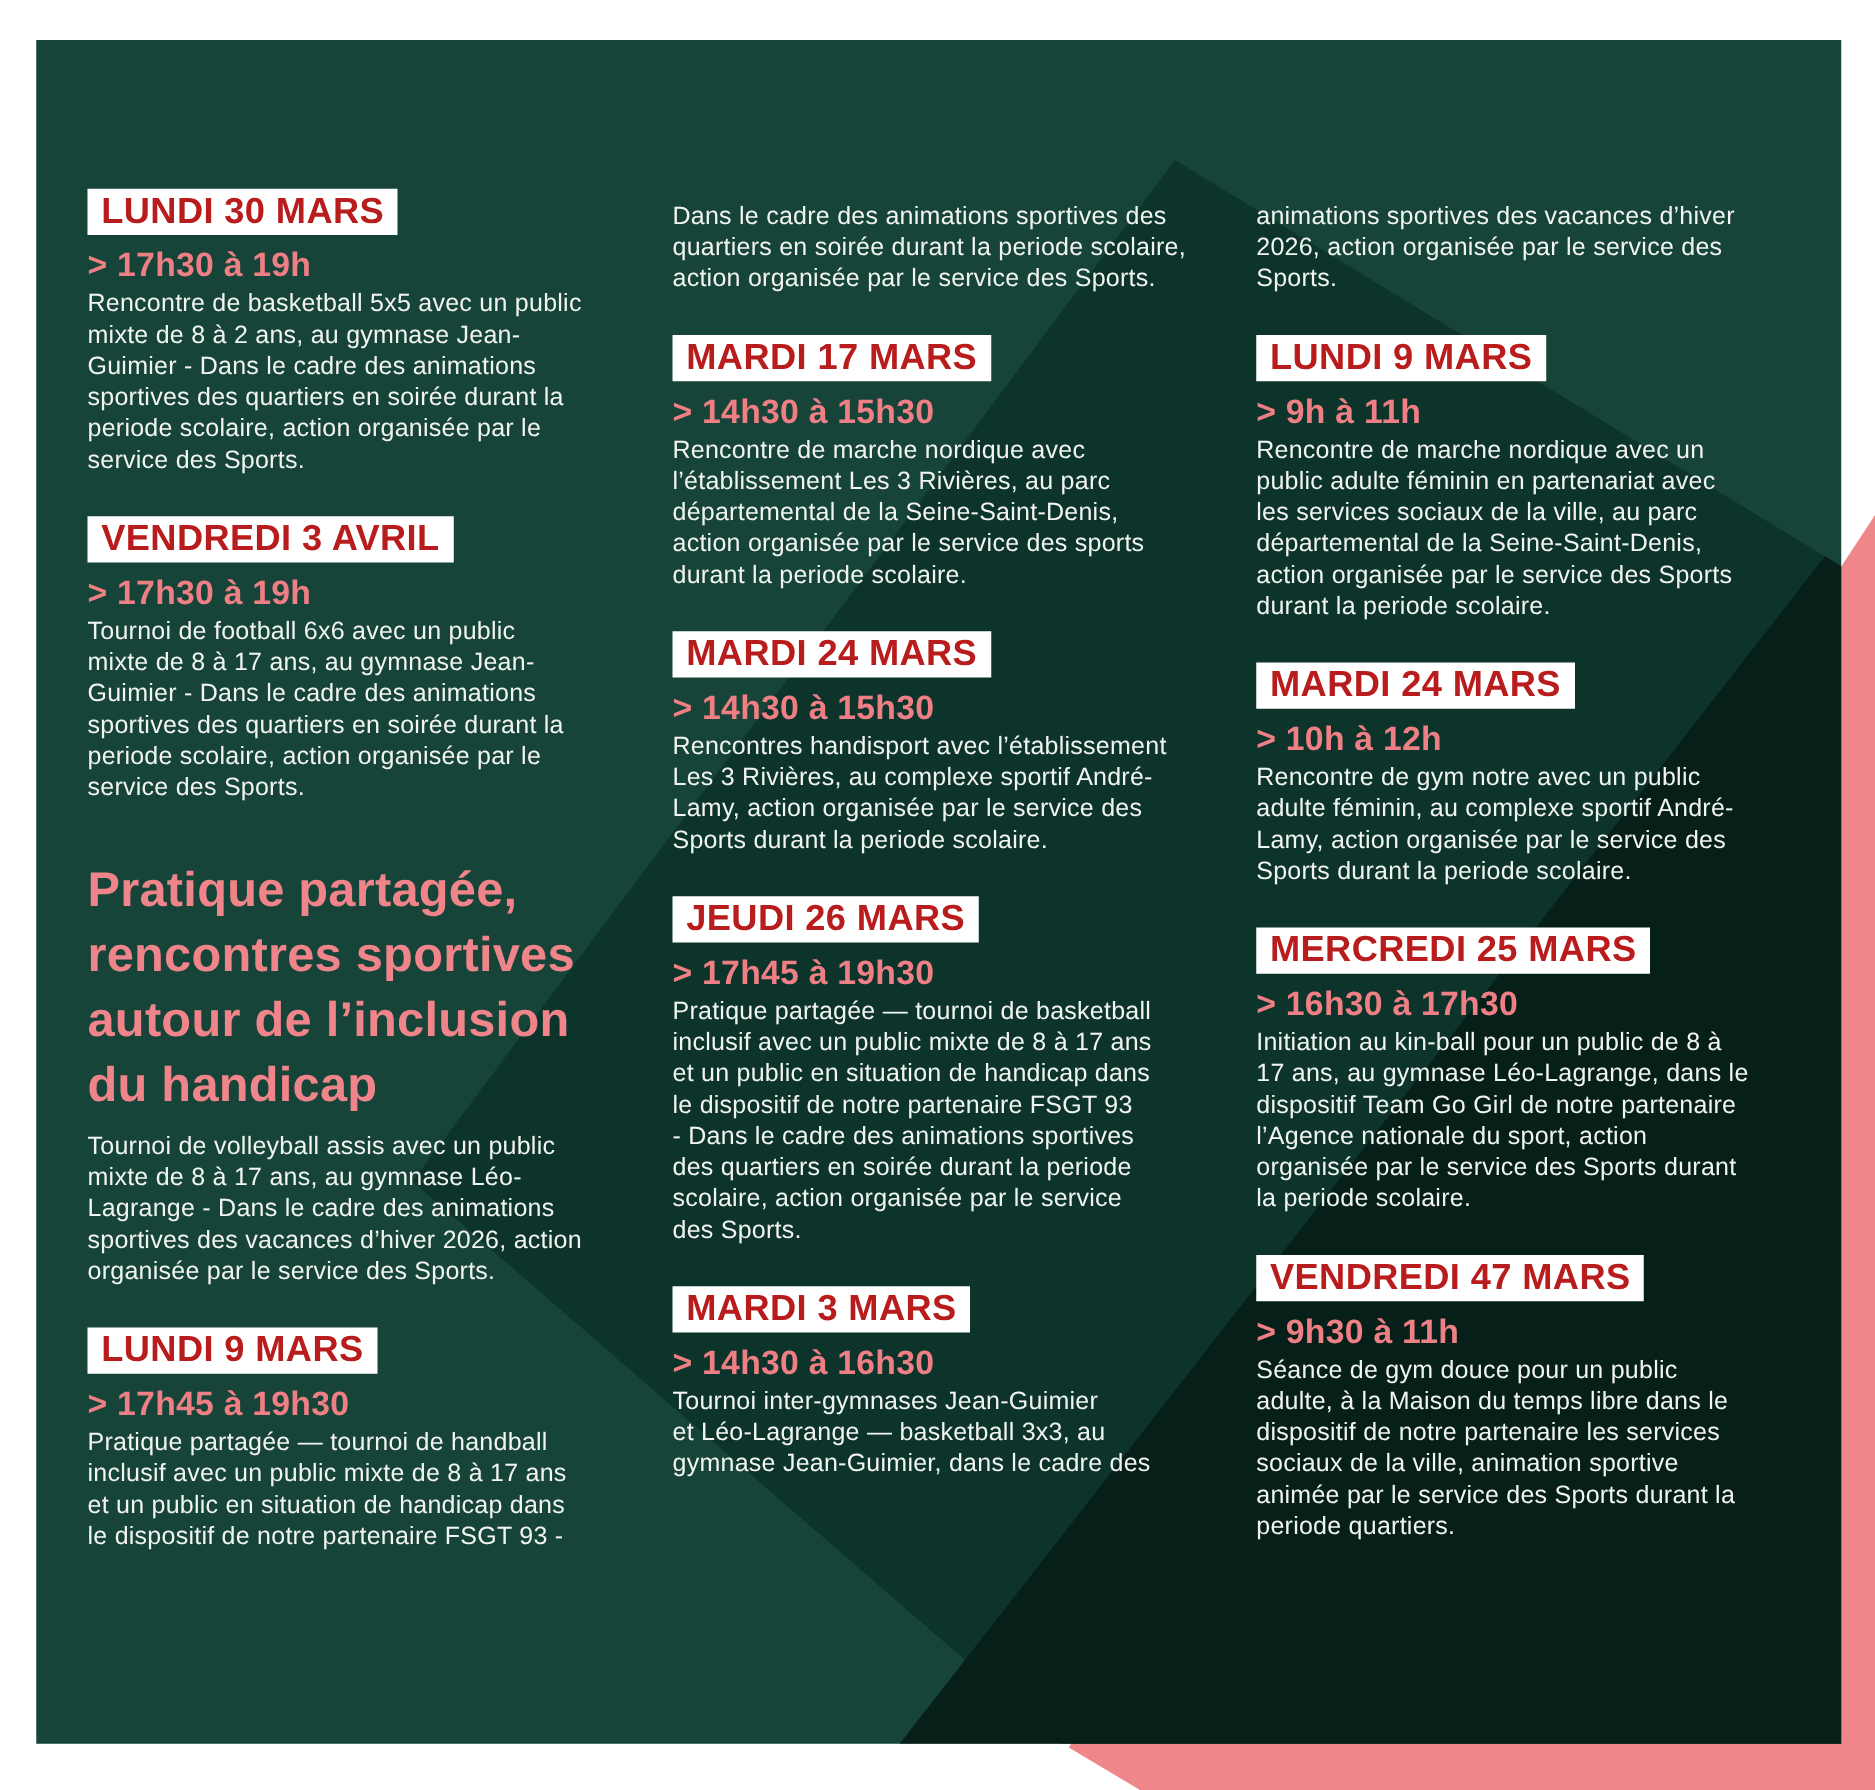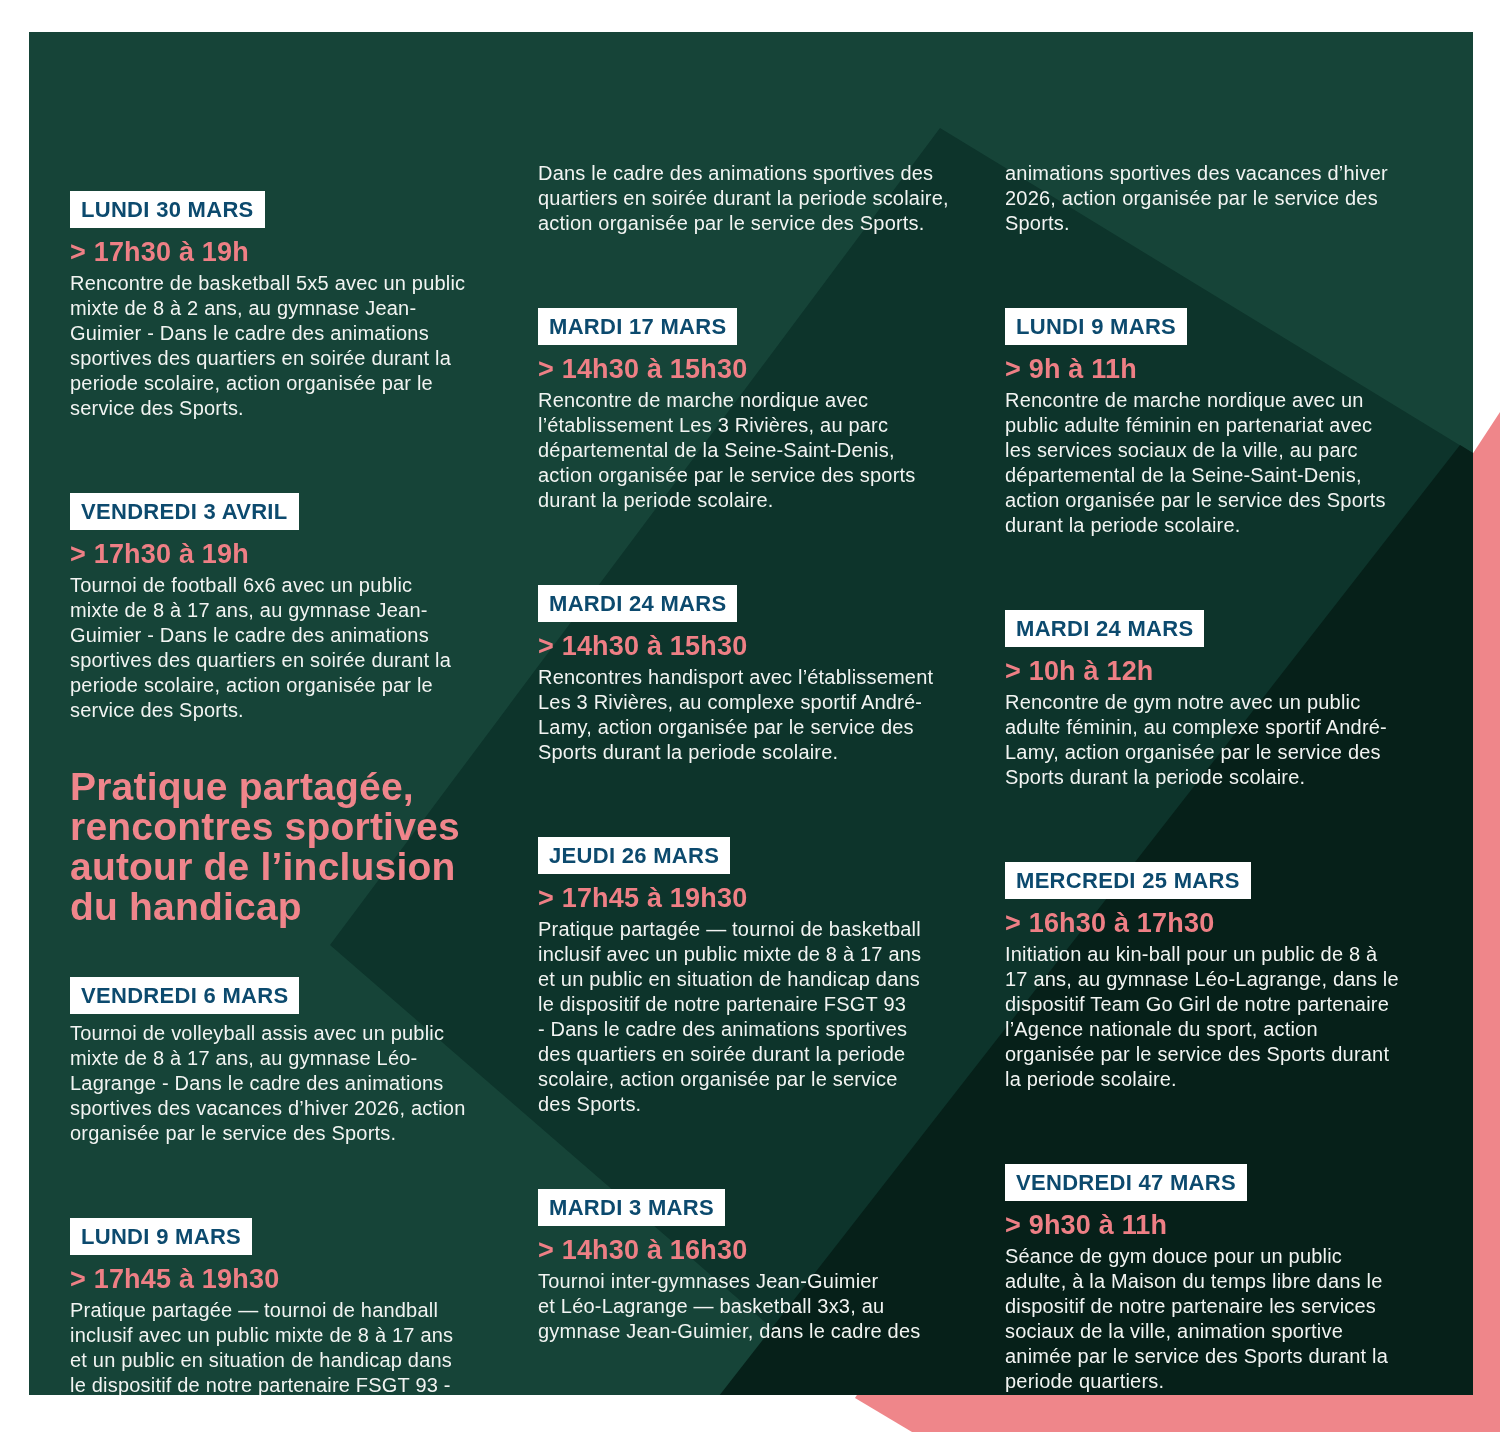--- a/index.html
+++ b/index.html
@@ -39,28 +39,27 @@
   .col.c1 { left:509px; }
   .col.c2 { left:976px; }
 
   .block + .block { margin-top:32px; }
   .block.heading { margin-top:44px; }
   .heading + .block { margin-top:10px; }
 
   .datebox {
     display:inline-block;
     background:#ffffff;
-    color:#0c4a6e;
+    color:#b91c1c;
     font-weight:bold;
-    font-size:22px;
+    font-size:29px;
     line-height:37px;
     padding:0 11px;
     letter-spacing:0.3px;
     white-space:nowrap;
-    margin-top:40px;
   }
   .time {
     margin-top:13px;
     color:#ee7f85;
     font-weight:bold;
     font-size:27px;
     line-height:23px;
     letter-spacing:0.2px;
   }
   .body {
@@ -69,21 +68,21 @@
     font-size:20px;
     line-height:25px;
     letter-spacing:0.2px;
     white-space:pre-line;
   }
   .cont .body { margin-top:10px; }
   .pink-heading {
     color:#ef858b;
     font-weight:bold;
     font-size:39px;
-    line-height:40px;
+    line-height:52px;
     letter-spacing:0.2px;
     white-space:pre-line;
   }
 </style>
 </head>
 <body>
 
 <div class="page">
   <div class="bg-pink"></div>
   <div class="panel">
@@ -99,21 +98,21 @@
         <section class="block event"><div class="datebox">VENDREDI 3 AVRIL</div><p class="time">&gt; 17h30 à 19h</p><p class="body">Tournoi de football 6x6 avec un public
 mixte de 8 à 17 ans, au gymnase Jean-
 Guimier - Dans le cadre des animations
 sportives des quartiers en soirée durant la
 periode scolaire, action organisée par le
 service des Sports.</p></section>
         <h2 class="block heading pink-heading">Pratique partagée,
 rencontres sportives
 autour de l’inclusion
 du handicap</h2>
-        <section class="block event"><div class="datebox">VENDREDI 6 MARS</div><p class="body">Tournoi de volleyball assis avec un public
+        <section class="block event"><p class="body">Tournoi de volleyball assis avec un public
 mixte de 8 à 17 ans, au gymnase Léo-
 Lagrange - Dans le cadre des animations
 sportives des vacances d’hiver 2026, action
 organisée par le service des Sports.</p></section>
         <section class="block event"><div class="datebox">LUNDI 9 MARS</div><p class="time">&gt; 17h45 à 19h30</p><p class="body">Pratique partagée — tournoi de handball
 inclusif avec un public mixte de 8 à 17 ans
 et un public en situation de handicap dans
 le dispositif de notre partenaire FSGT 93 -</p></section>
       </div>
     <div class="col c1">

